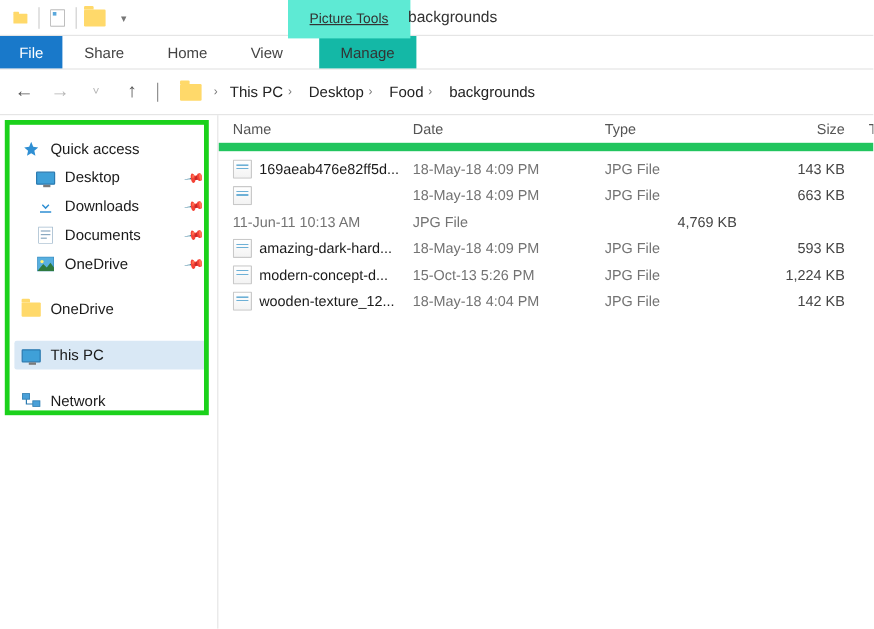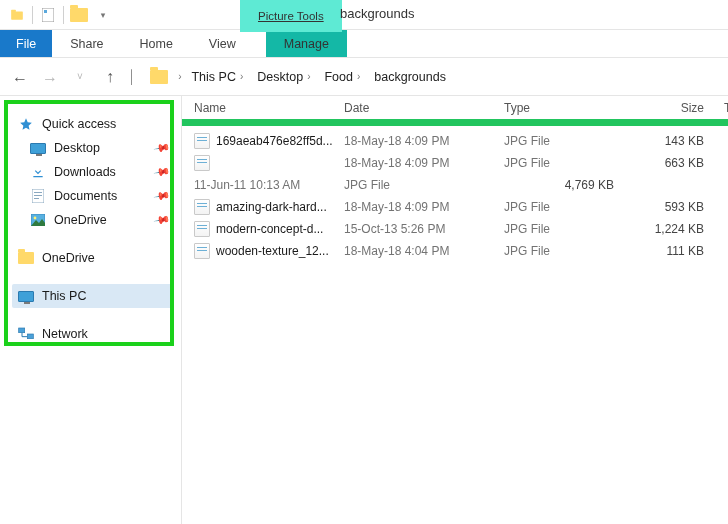--- a/index.html
+++ b/index.html
@@ -269,19 +269,19 @@
           <div class="size">1,224 KB</div>
           <div></div>
         </div>
         <div class="row">
           <div class="name">
             <span class="file-ico"></span>
             <span class="txt">wooden-texture_12...</span>
           </div>
           <div class="date">18-May-18 4:04 PM</div>
           <div class="type">JPG File</div>
-          <div class="size">111 KB</div>
+          <div class="size">142 KB</div>
           <div></div>
         </div>
       </div>
   </div>
 
 </div>
 
 </body></html>

